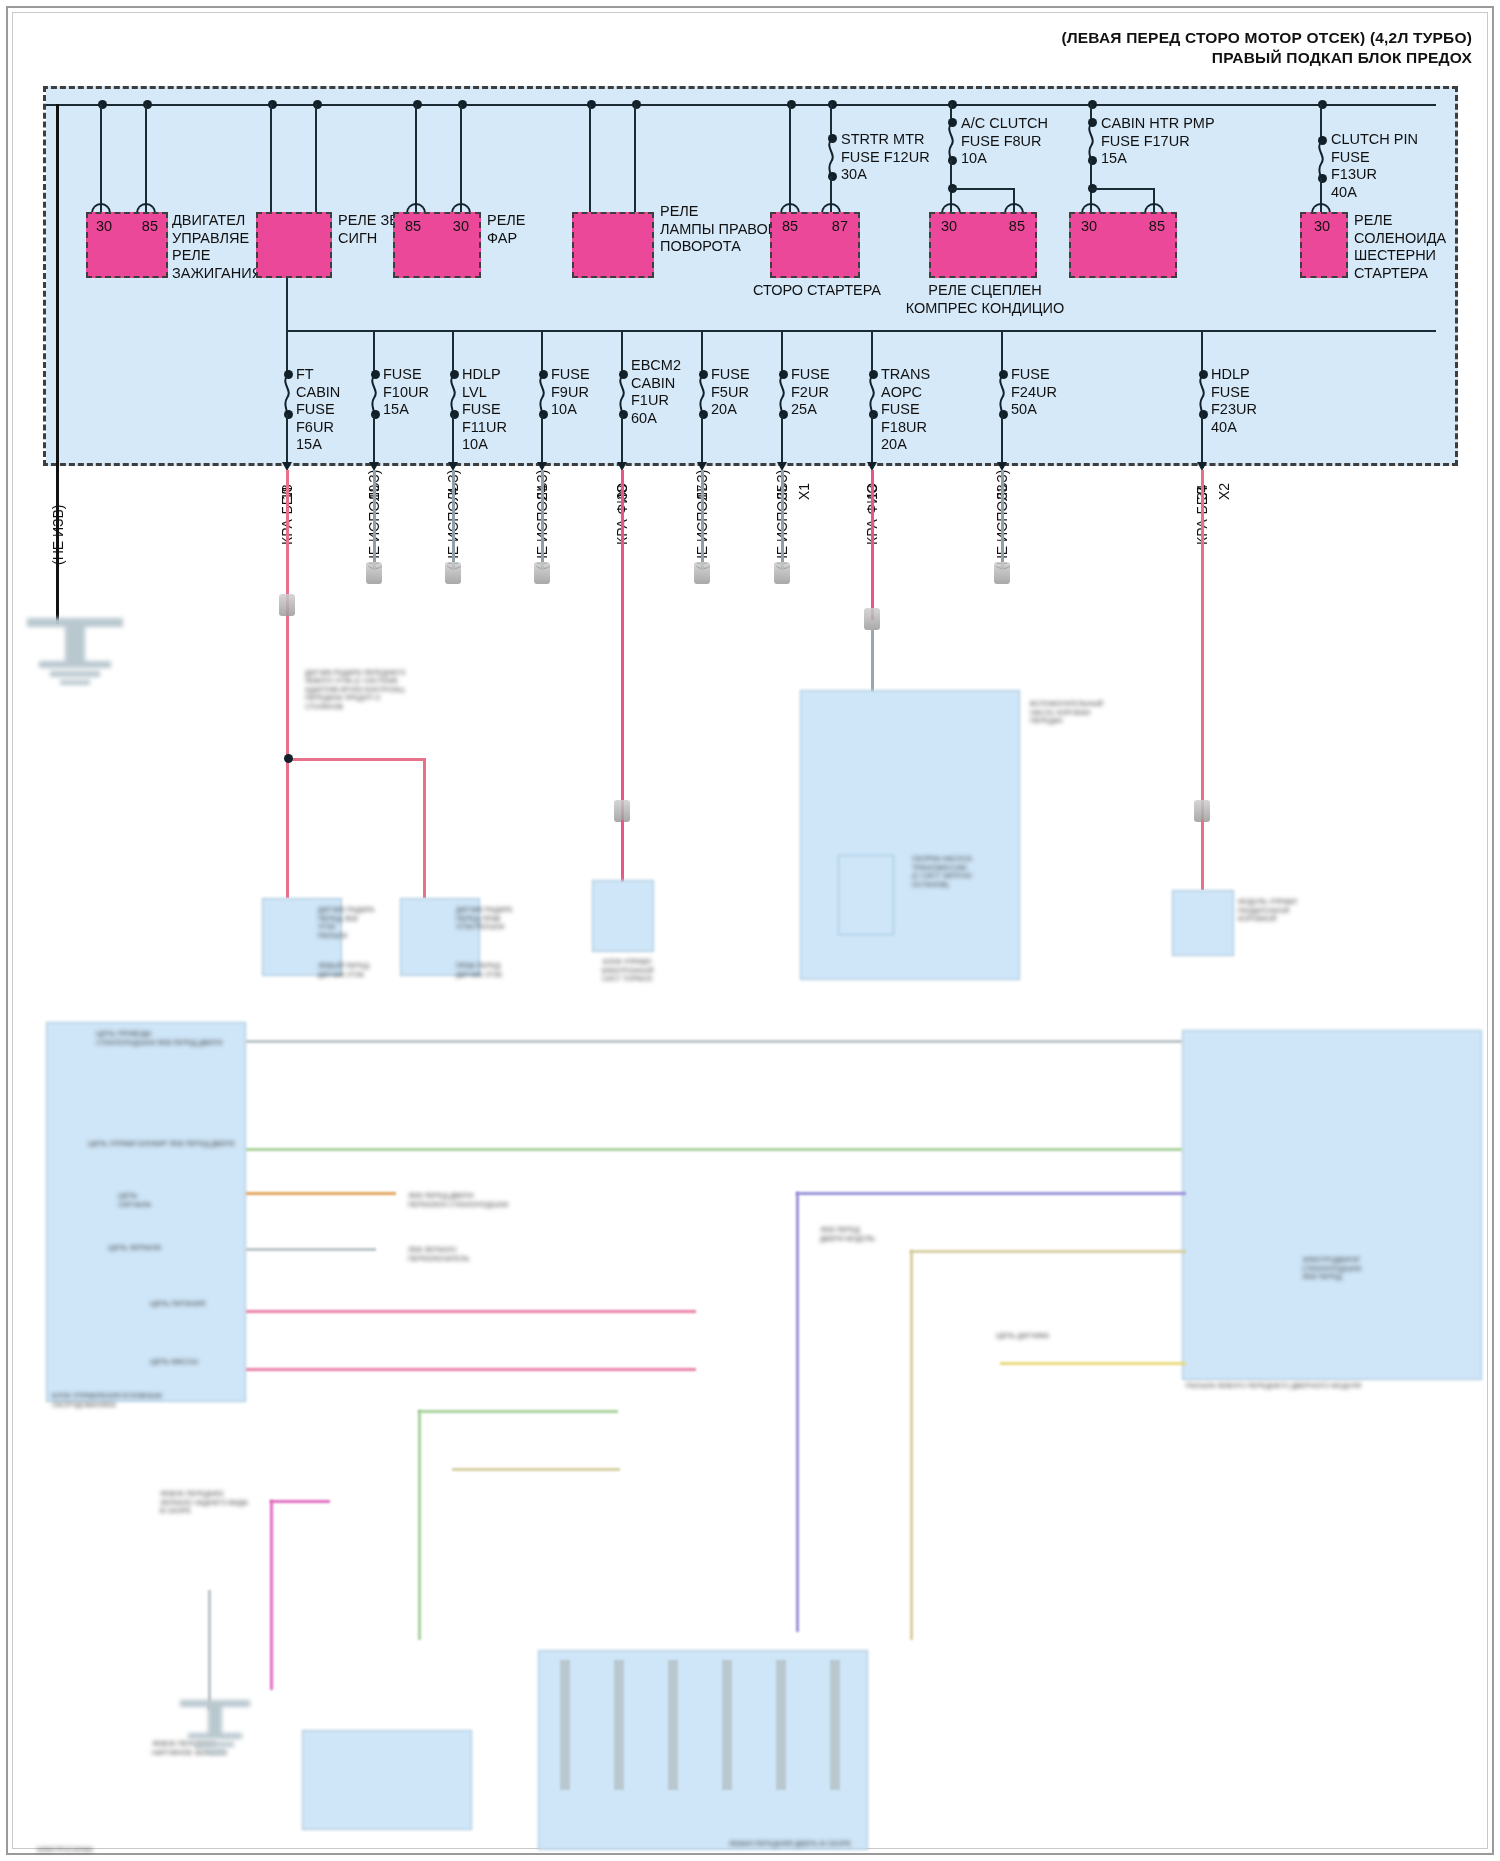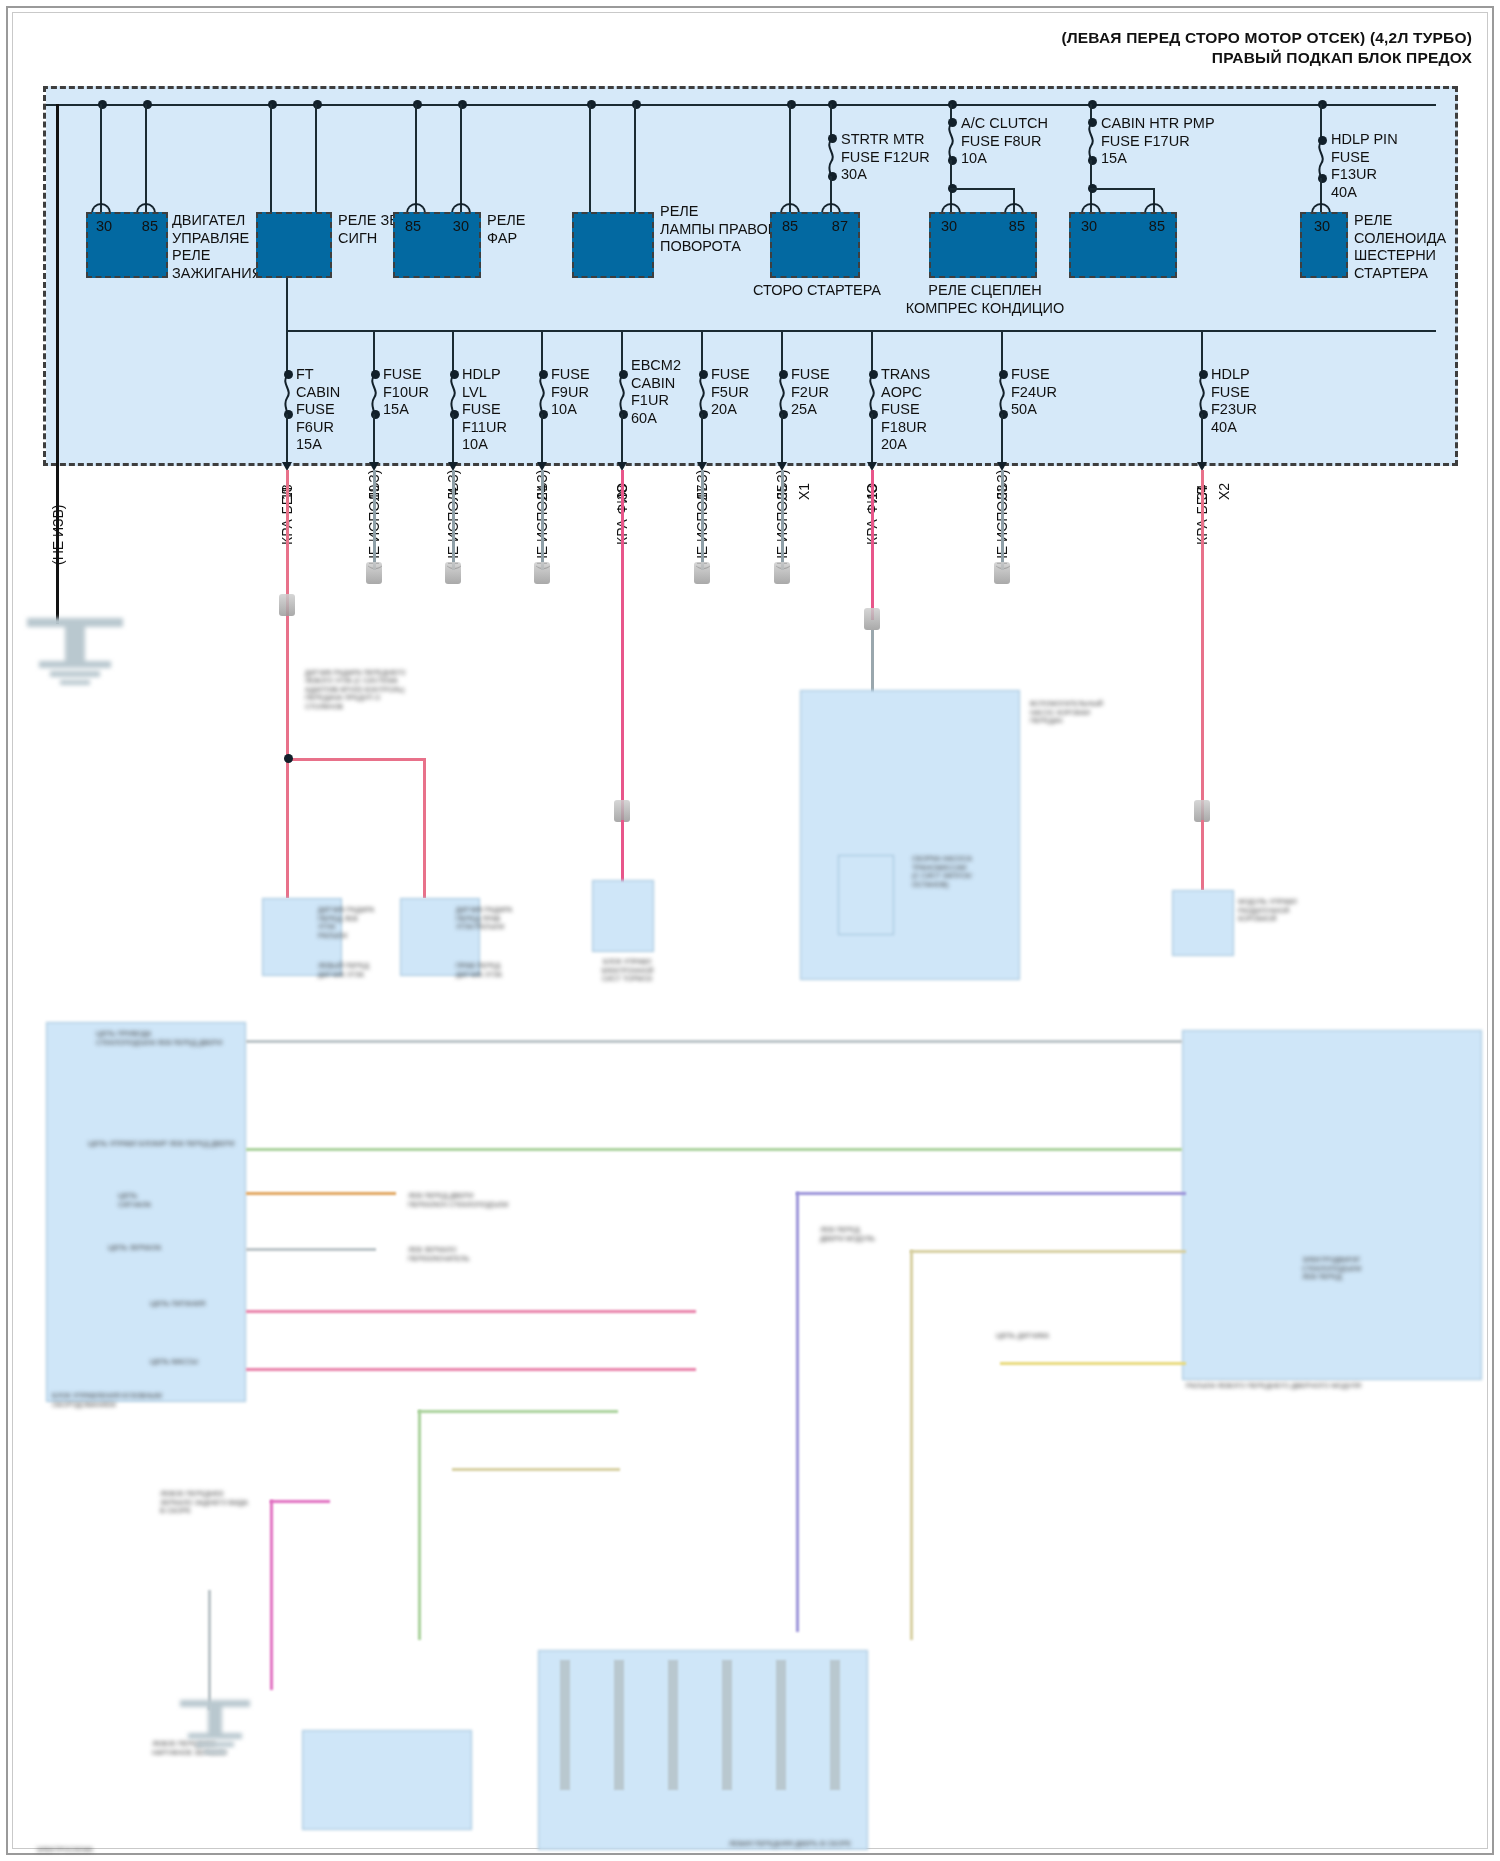--- a/index.html
+++ b/index.html
@@ -69,21 +69,21 @@
     position: absolute;
     width: 9px; height: 9px;
     margin-left: -3.5px; margin-top: -4px;
     background: #12202a;
     border-radius: 50%;
   }
 
   
   .relay {
     position: absolute;
-    background: #0369a1;
+    background: #ec4899;
     border: 2px dashed #3e3e3e;
   }
   .relay .pin {
     position: absolute;
     top: 4px;
     font-size: 14.5px;
     color: #111;
   }
   .relay-label {
     position: absolute;
@@ -343,21 +343,21 @@
 
   <div class="node" style="left:1321px; top:104px;"></div>
   <div class="bus v" style="left:1320px; top:104px; height:36px;"></div>
   <div class="node" style="left:1321px; top:140px;"></div>
   <svg class="fuse-sym" style="left:1321px; top:142px;" viewBox="0 0 14 38">
     <path d="M7 0 C 1 8, 13 14, 7 22 C 3 28, 7 32, 7 38" fill="none" stroke="#12202a" stroke-width="2"></path>
   </svg>
   <div class="node" style="left:1321px; top:178px;"></div>
   <div class="bus v" style="left:1320px; top:178px; height:34px;"></div>
   <div class="hat" style="left:1321px; top:203px;"></div>
-  <div class="fuse-label" style="left:1331px; top:131px; width:110px;">HDLP PIN
+  <div class="fuse-label" style="left:1331px; top:131px; width:110px;">CLUTCH PIN
 FUSE
 F13UR
 40A</div>
 
   <div class="relay" style="left:1300px; top:212px; width:48px; height:66px;">
     <span class="pin" style="left:12px;">30</span>
   </div>
   <div class="relay-label" style="left:1354px; top:212px; width:110px;">РЕЛЕ
 СОЛЕНОИДА
 ШЕСТЕРНИ

